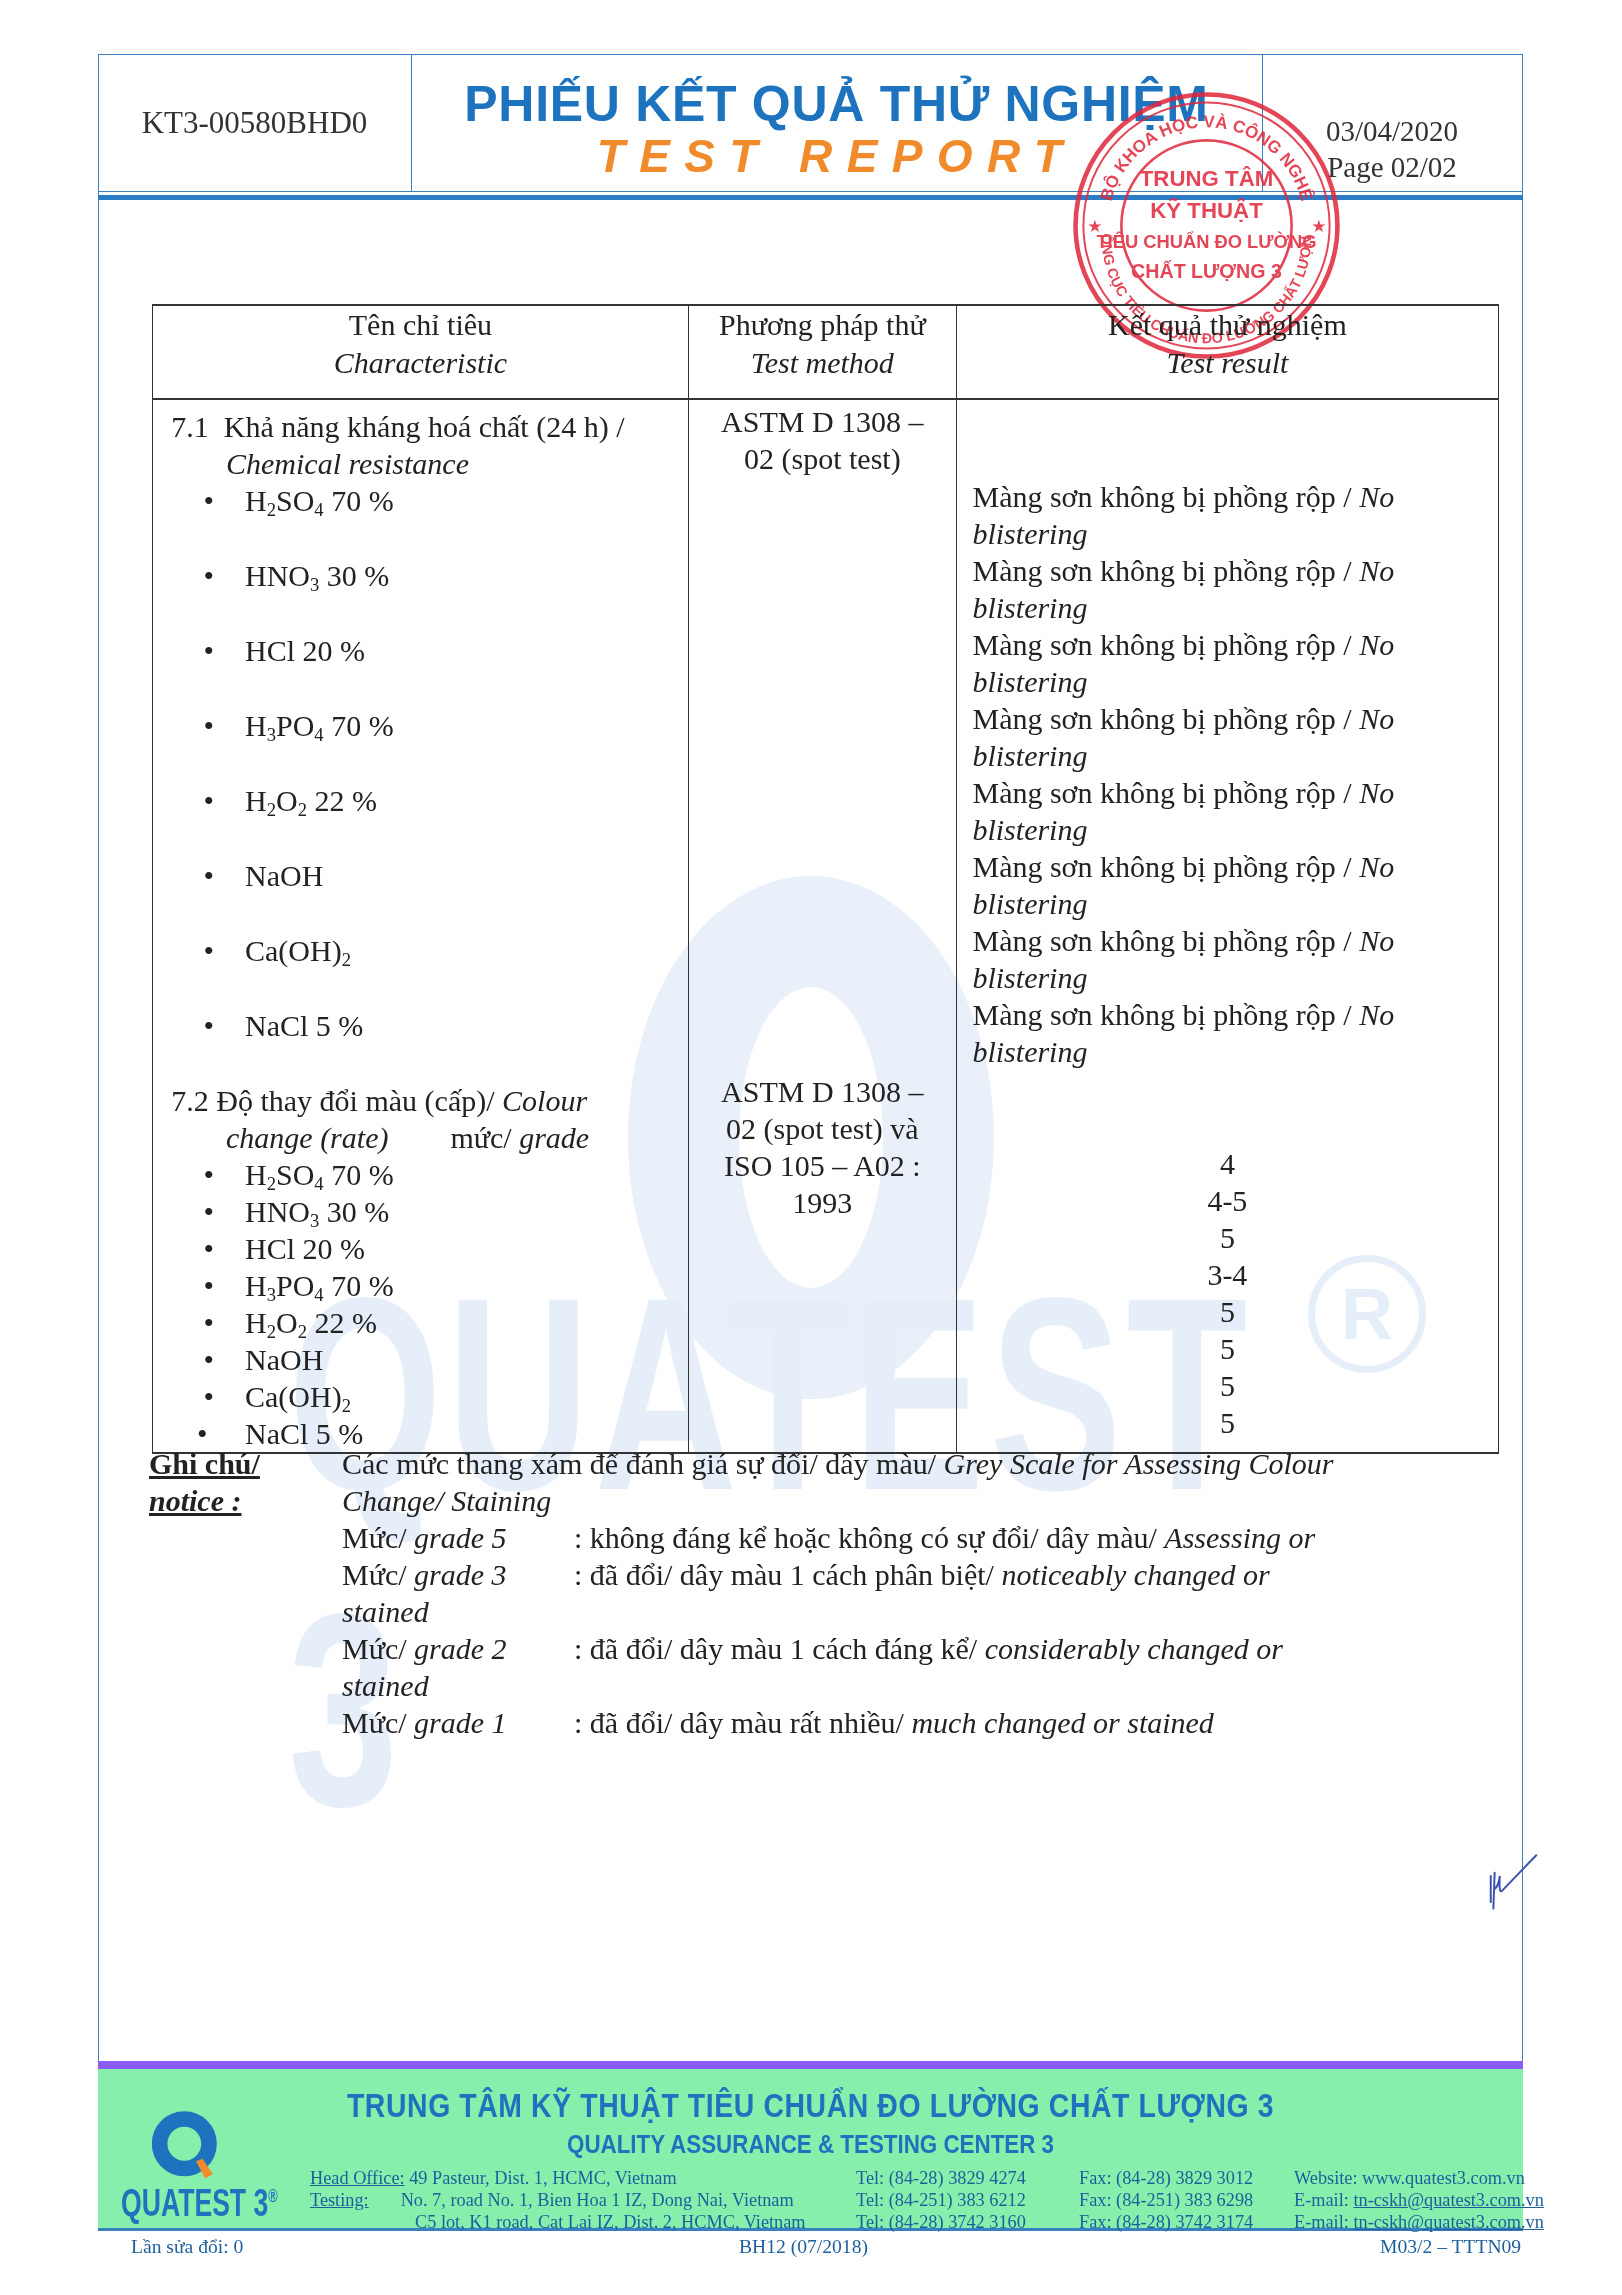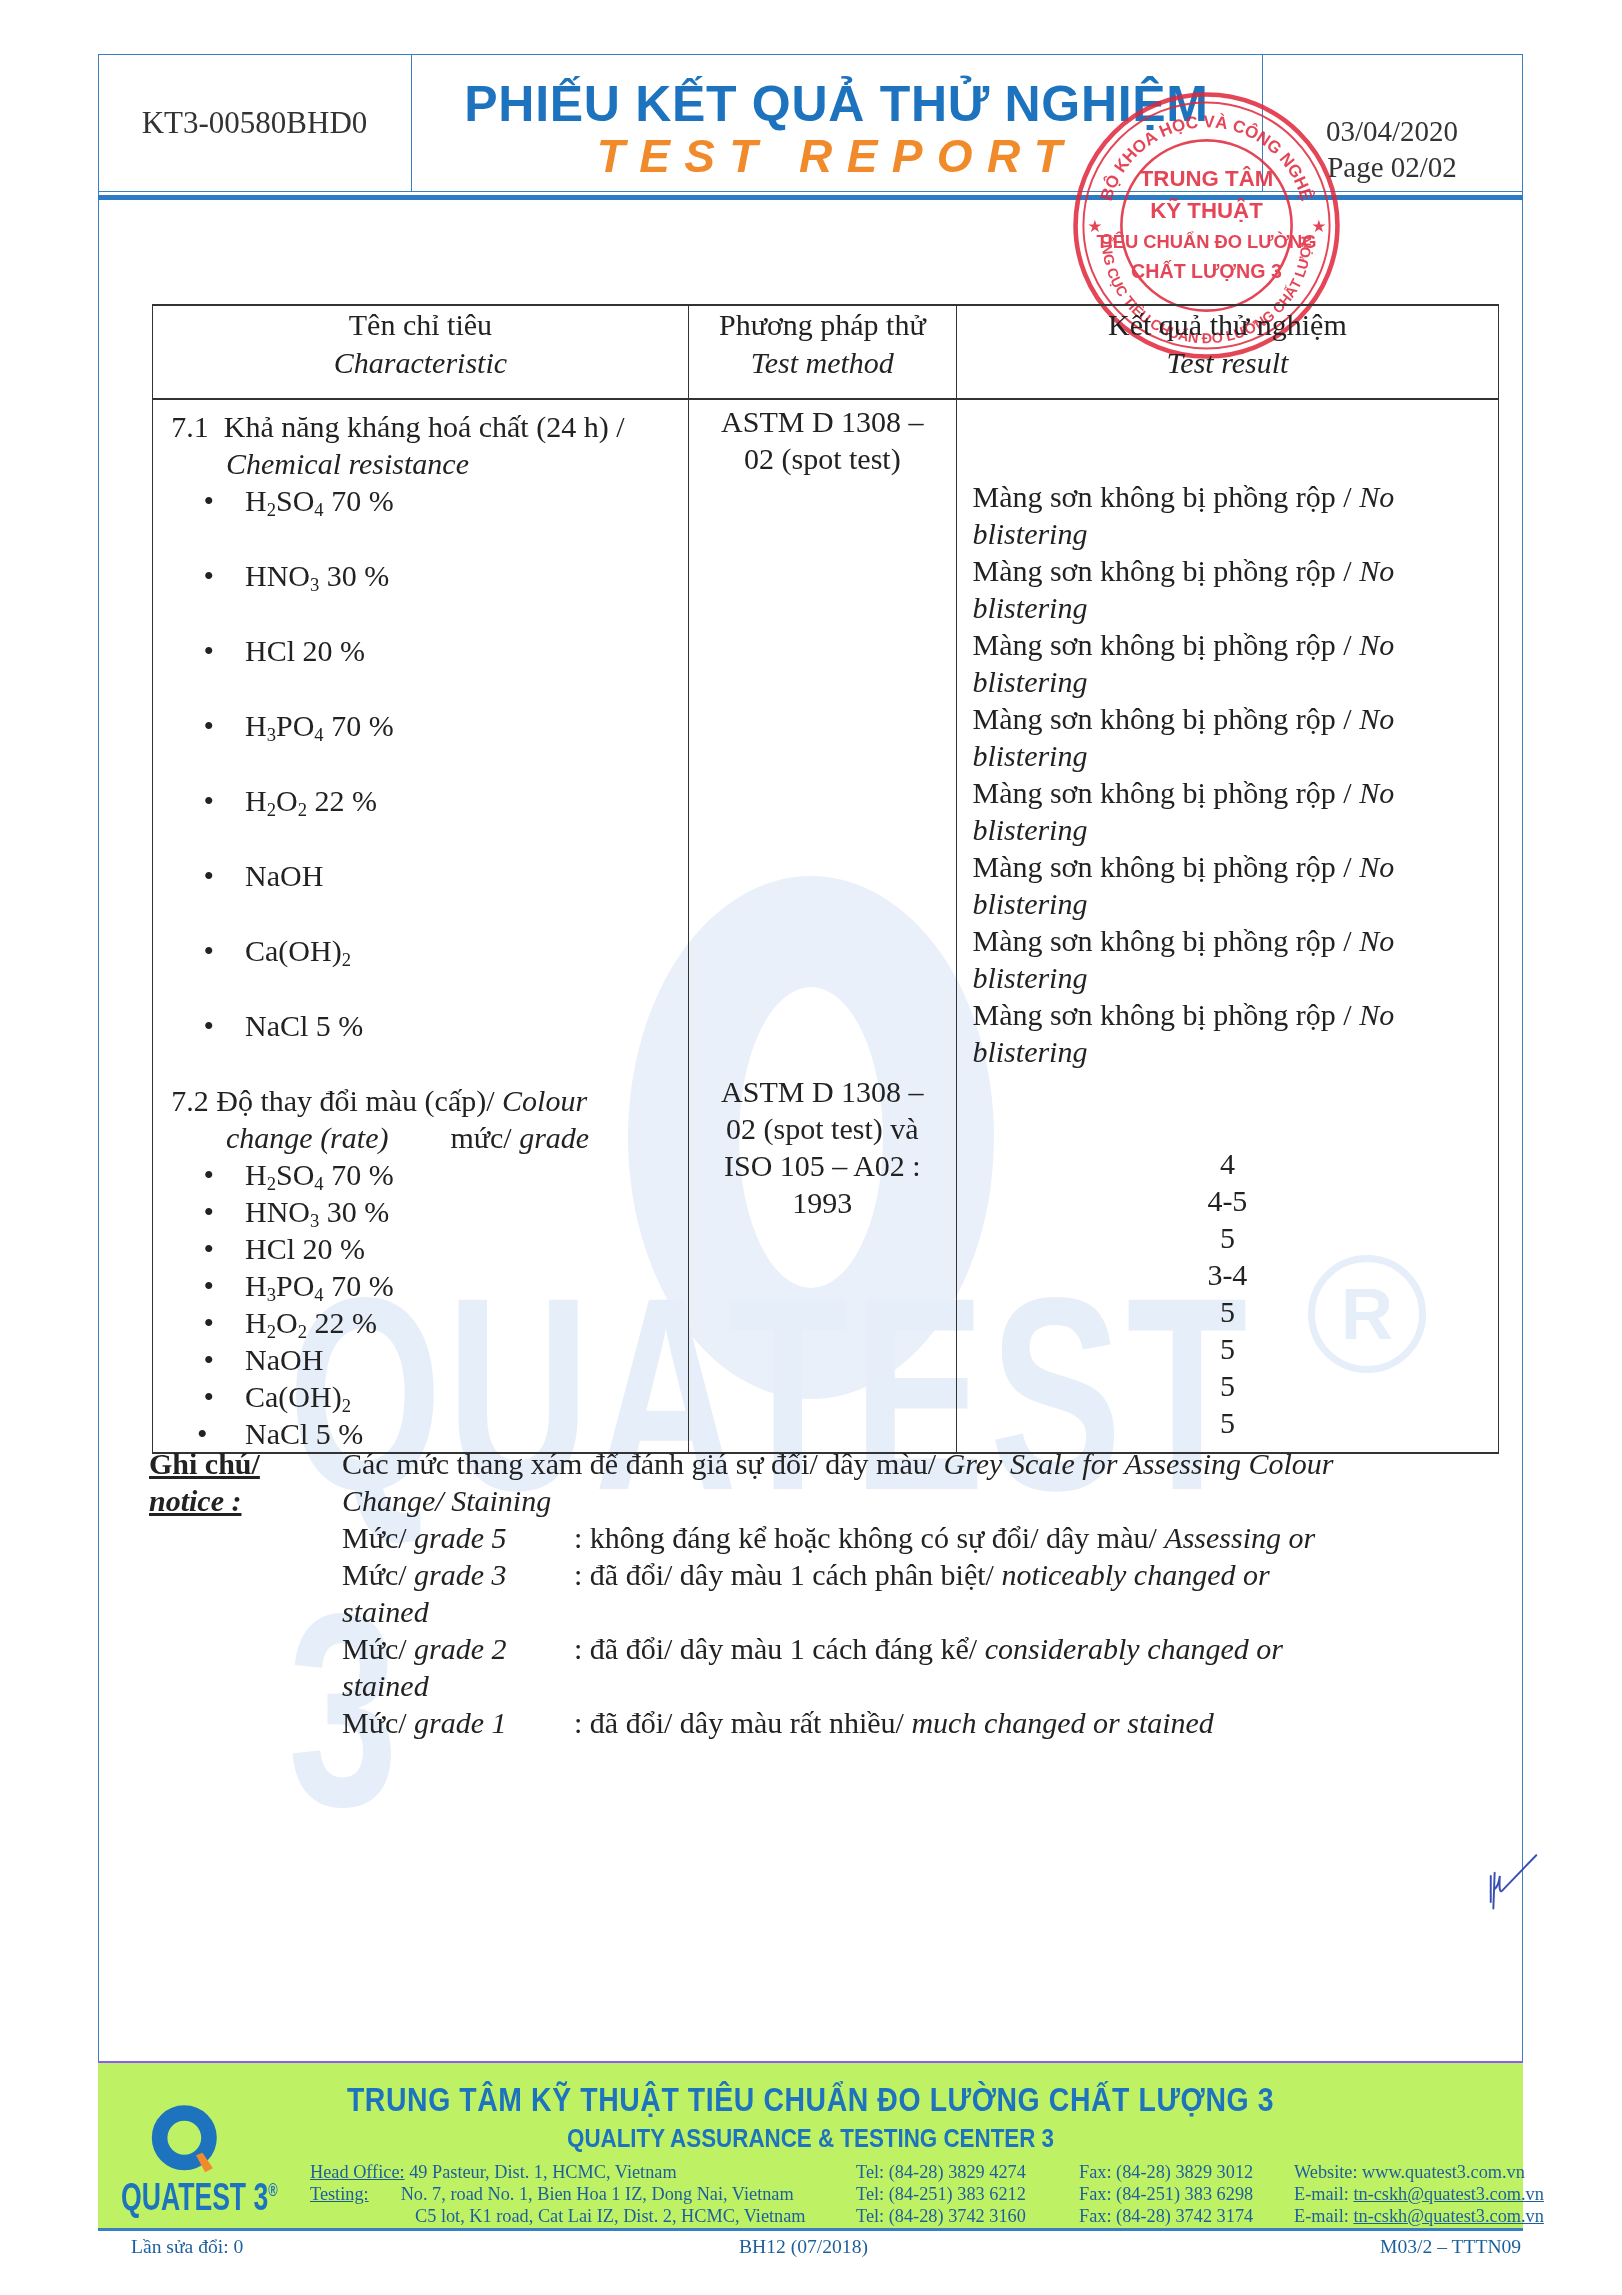--- a/index.html
+++ b/index.html
@@ -51,22 +51,22 @@
   .notes { position:absolute; left:149px; top:1445px; width:1308px; font-size:30px; line-height:37px; z-index:2; }
   .note-label { position:absolute; left:0; top:0; font-weight:bold; }
   .note-label span { display:block; text-decoration:underline; }
   .note-body { position:absolute; left:193px; top:0; width:1125px; }
   .grade-row { position:relative; }
   .grade-key { display:inline-block; width:232px; }
 
   .signature { position:absolute; left:1484px; top:1850px; width:59px; height:65px; z-index:2; }
 
   
-  .ftr { position:absolute; left:98px; top:2061px; width:1425px; height:169px; background:#bef264;
-         border-top:2px solid #8b5cf6; border-bottom:2px solid #3a7fc0; box-sizing:border-box; }
+  .ftr { position:absolute; left:98px; top:2061px; width:1425px; height:169px; background:#86efac;
+         border-top:8px solid #8b5cf6; border-bottom:2px solid #3a7fc0; box-sizing:border-box; }
   .ftr-title { position:absolute; left:0; width:100%; text-align:center; font-family:"Liberation Sans",sans-serif;
                font-weight:bold; color:#1d73bd; }
   .ftr-t1 { top:18.3px; font-size:33px; letter-spacing:0.7px; transform:scaleX(.86); }
   .ftr-t2 { top:60px; font-size:26px; transform:scaleX(.86); }
   .logo { position:absolute; left:26px; top:39px; width:131px; height:124px; }
   .addr { position:absolute; top:98px; font-size:18.3px; color:#1d5f9c; line-height:22px; white-space:nowrap; }
   .u { text-decoration:underline; }
   .bottom-line { position:absolute; top:2236px; font-size:19.6px; color:#1d5f9c; }
 </style>
 </head>

